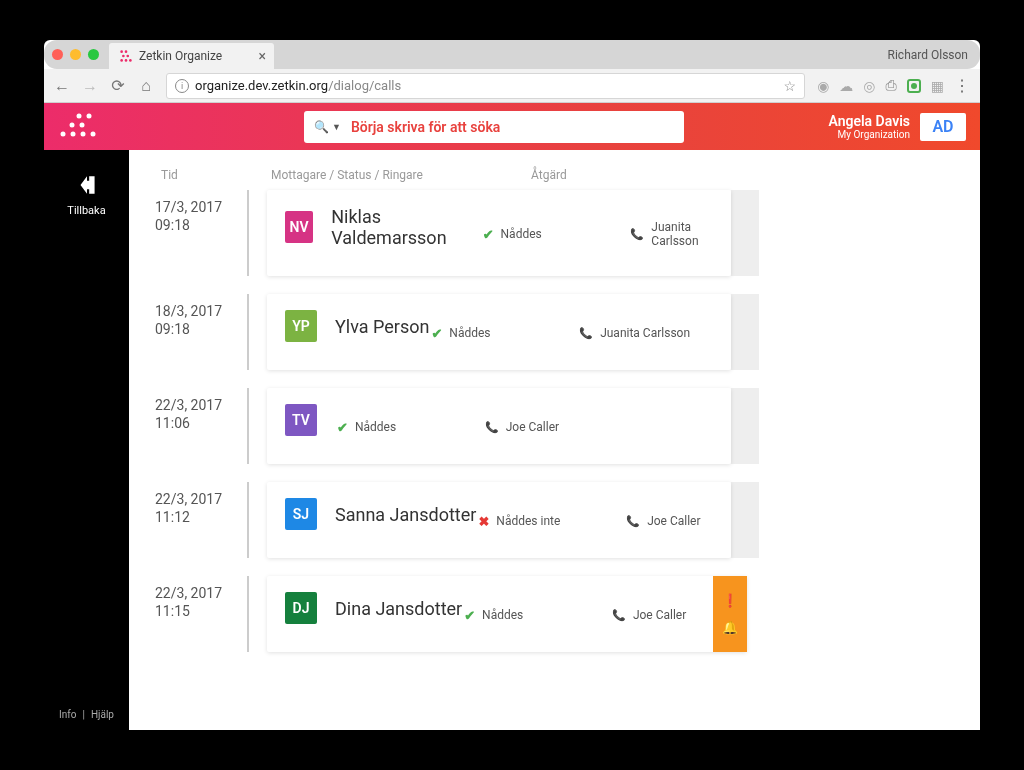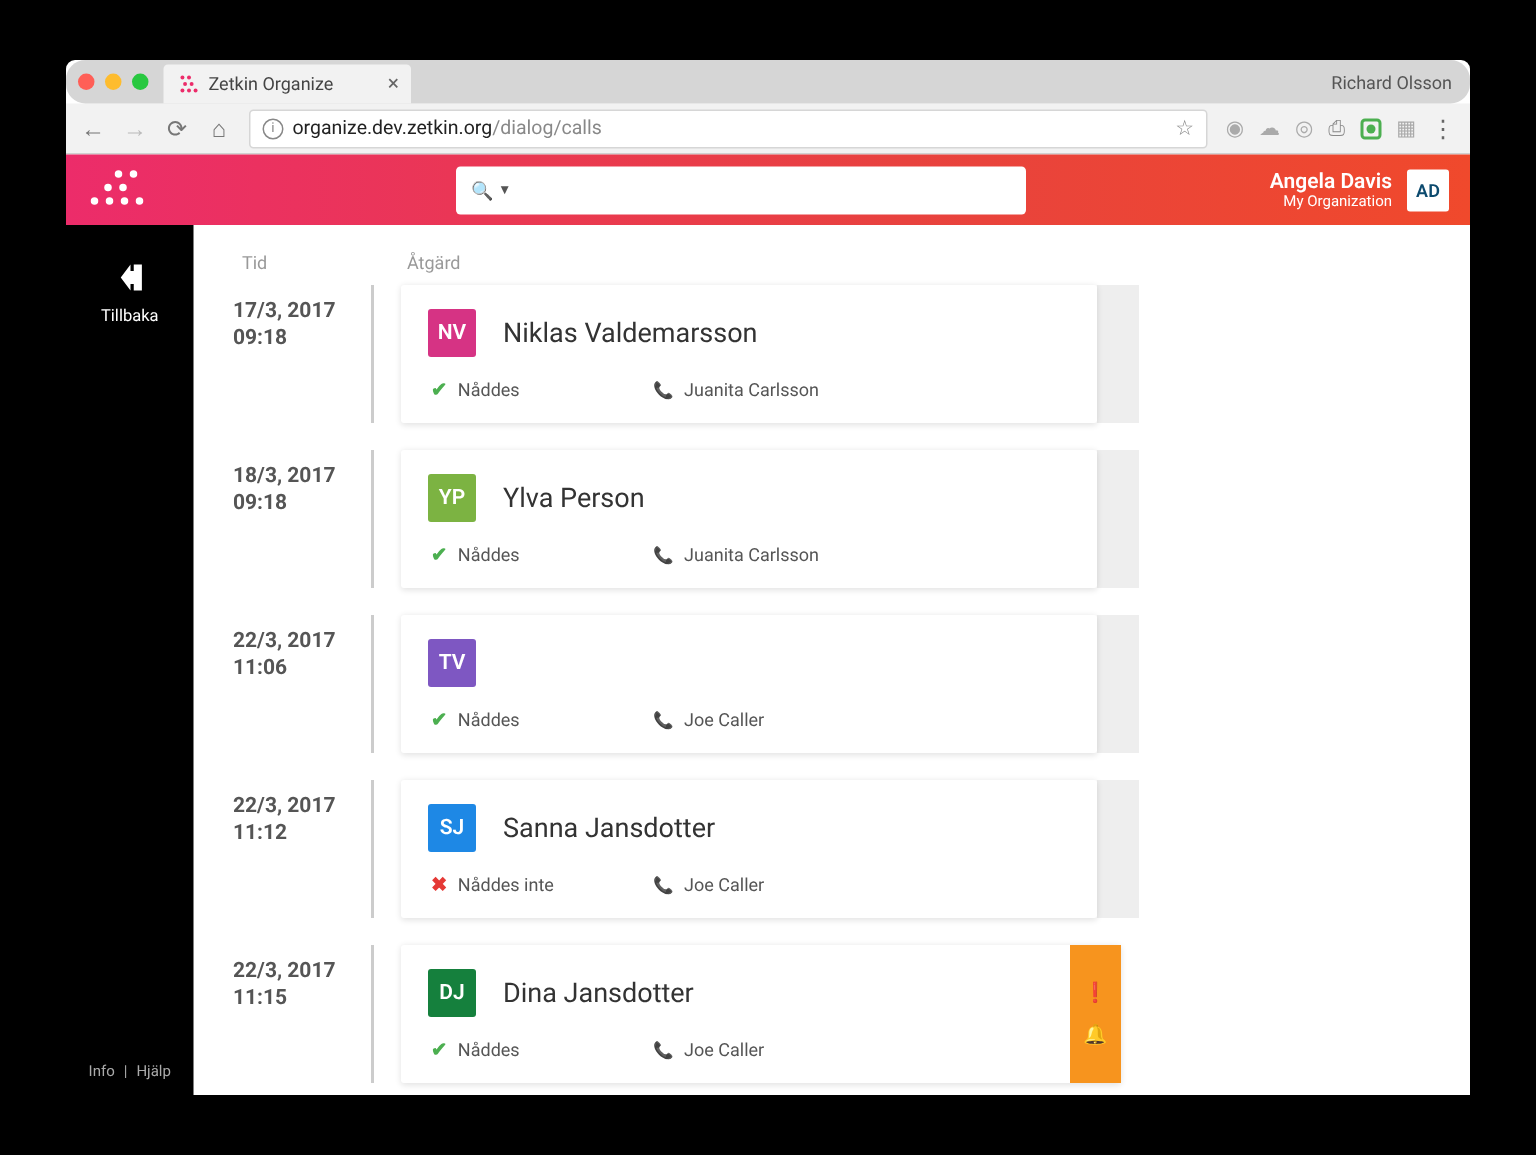--- a/index.html
+++ b/index.html
@@ -35,40 +35,40 @@
 
 .app-header { height: 47px; background: linear-gradient(90deg, #ec2c6a 0%, #e8423e 60%, #f0492c 100%); display: flex; align-items: center; padding: 0 14px; }
 .searchbox { background: #fff; border-radius: 3px; height: 32px; width: 380px; display: flex; align-items: center; padding: 0 10px; margin: 0 auto; }
 .searchbox .mag { color: #555; font-size: 12px; margin-right: 3px; }
 .searchbox .caret { color: #555; font-size: 9px; margin-right: 10px; }
 .searchbox input { border: none; outline: none; flex: 1; font-size: 14px; font-weight: 600; background: transparent; }
 .searchbox input::placeholder { color: #e8423e; font-weight: 600; }
 .user-info { text-align: right; color: #fff; margin-right: 10px; }
 .user-info .uname { font-size: 14px; font-weight: 600; }
 .user-info .org { font-size: 10px; }
-.avatar-badge { width: 28px; height: 28px; background: #fff; color: #0c4a6e; display: flex; align-items: center; justify-content: center; font-size: 12px; font-weight: 600; border-radius: 2px; }
+.avatar-badge { width: 46px; height: 28px; background: #fff; color: #3b82f6; display: flex; align-items: center; justify-content: center; font-size: 16px; font-weight: 600; border-radius: 2px; }
 
 
 .app-body { flex: 1; display: flex; overflow: hidden; }
 .sidebar { width: 85px; background: #000; display: flex; flex-direction: column; align-items: center; padding-top: 18px; color: #fff; position: relative; }
 .nav-item { display: flex; flex-direction: column; align-items: center; margin-bottom: 28px; font-size: 11px; cursor: pointer; width: 100%; padding: 4px 0; position: relative; }
 .nav-item.active::before { content: ""; position: absolute; left: 0; top: -6px; bottom: -6px; width: 3px; background: #ec2c6a; }
 .nav-item svg { width: 26px; height: 26px; margin-bottom: 6px; fill: #fff; }
 .sidebar-footer { position: absolute; bottom: 10px; font-size: 10px; color: #aaa; display: flex; gap: 6px; }
 .sidebar-footer span { cursor: pointer; }
 
 .content { flex: 1; background: #fff; overflow-y: auto; padding: 0 0 0 12px; }
 .headers { display: flex; font-size: 12px; color: #999; padding: 18px 0 8px 20px; }
 .headers .h-tid { width: 110px; }
 .headers .h-mot { width: 260px; }
 .headers .h-act { }
 
 .call-row { display: flex; margin-bottom: 18px; padding-left: 14px; }
-.call-time { width: 94px; font-size: 14px; color: #555; padding-top: 8px; border-right: 2px solid #ccc; margin-right: 18px; line-height: 1.3; font-weight: bold; }
-.call-card { flex: 1; max-width: 480px; background: #fff; border-radius: 2px; box-shadow: 0 1px 4px rgba(0,0,0,0.12); padding: 16px 18px 14px; position: relative; display: flex; flex-direction: column; }
+.call-time { width: 94px; font-size: 14px; color: #555; padding-top: 8px; border-right: 2px solid #ccc; margin-right: 18px; line-height: 1.3; }
+.call-card { flex: 1; max-width: 480px; background: #fff; border-radius: 2px; box-shadow: 0 1px 4px rgba(0,0,0,0.12); padding: 16px 18px 14px; position: relative; display: flex; }
 .call-main { display: flex; align-items: center; margin-bottom: 14px; }
 .initials { width: 32px; height: 32px; display: flex; align-items: center; justify-content: center; color: #fff; font-size: 14px; font-weight: 600; border-radius: 2px; margin-right: 18px; }
 .call-name { font-size: 18px; color: #333; }
 .call-meta { display: flex; gap: 48px; font-size: 12px; color: #555; padding-left: 2px; align-items: center; }
 .status { display: flex; align-items: center; gap: 7px; min-width: 100px; }
 .status .check { color: #4caf50; font-weight: bold; font-size: 13px; }
 .status .cross { color: #e53935; font-weight: bold; font-size: 13px; }
 .caller { display: flex; align-items: center; gap: 7px; }
 .caller .phone { color: #333; font-size: 11px; }
 .action-badge { position: absolute; right: 0; top: 0; bottom: 0; width: 34px; background: #f7941e; display: flex; flex-direction: column; align-items: center; justify-content: center; gap: 12px; color: #fff; }
@@ -136,20 +136,21 @@
           <circle cx="24" cy="13" r="2.5" fill="#fff"></circle>
         <circle cx="5" cy="22" r="2.5" fill="#fff"></circle>
           <circle cx="15" cy="22" r="2.5" fill="#fff"></circle>
           <circle cx="25" cy="22" r="2.5" fill="#fff"></circle>
           <circle cx="35" cy="22" r="2.5" fill="#fff"></circle>
       </svg>
     </div>
     <div class="searchbox">
       <span class="mag">🔍</span>
       <span class="caret">▼</span>
+      <input placeholder="Börja skriva för att söka" style="">
     </div>
     <div style="flex:1"></div>
     <div class="user-info">
       <div class="uname">Angela Davis</div>
       <div class="org">My Organization</div>
     </div>
     <div class="avatar-badge">AD</div>
   </div>
 
   <div class="app-body">
@@ -163,20 +164,21 @@
       <div class="sidebar-footer">
         <span>Info</span>
         <span>|</span>
         <span>Hjälp</span>
       </div>
     </div>
 
     <div class="content">
       <div class="headers">
         <div class="h-tid">Tid</div>
+        <div class="h-mot">Mottagare / Status / Ringare</div>
         <div class="h-act">Åtgärd</div>
       </div>
       <div id="calls-container">
           <div class="call-row">
             <div class="call-time">
               <div>17/3, 2017</div>
               <div>09:18</div>
             </div>
             <div class="row-wrap" style="flex: 1 1 0%; max-width: 492px;">
               <div class="call-card">

